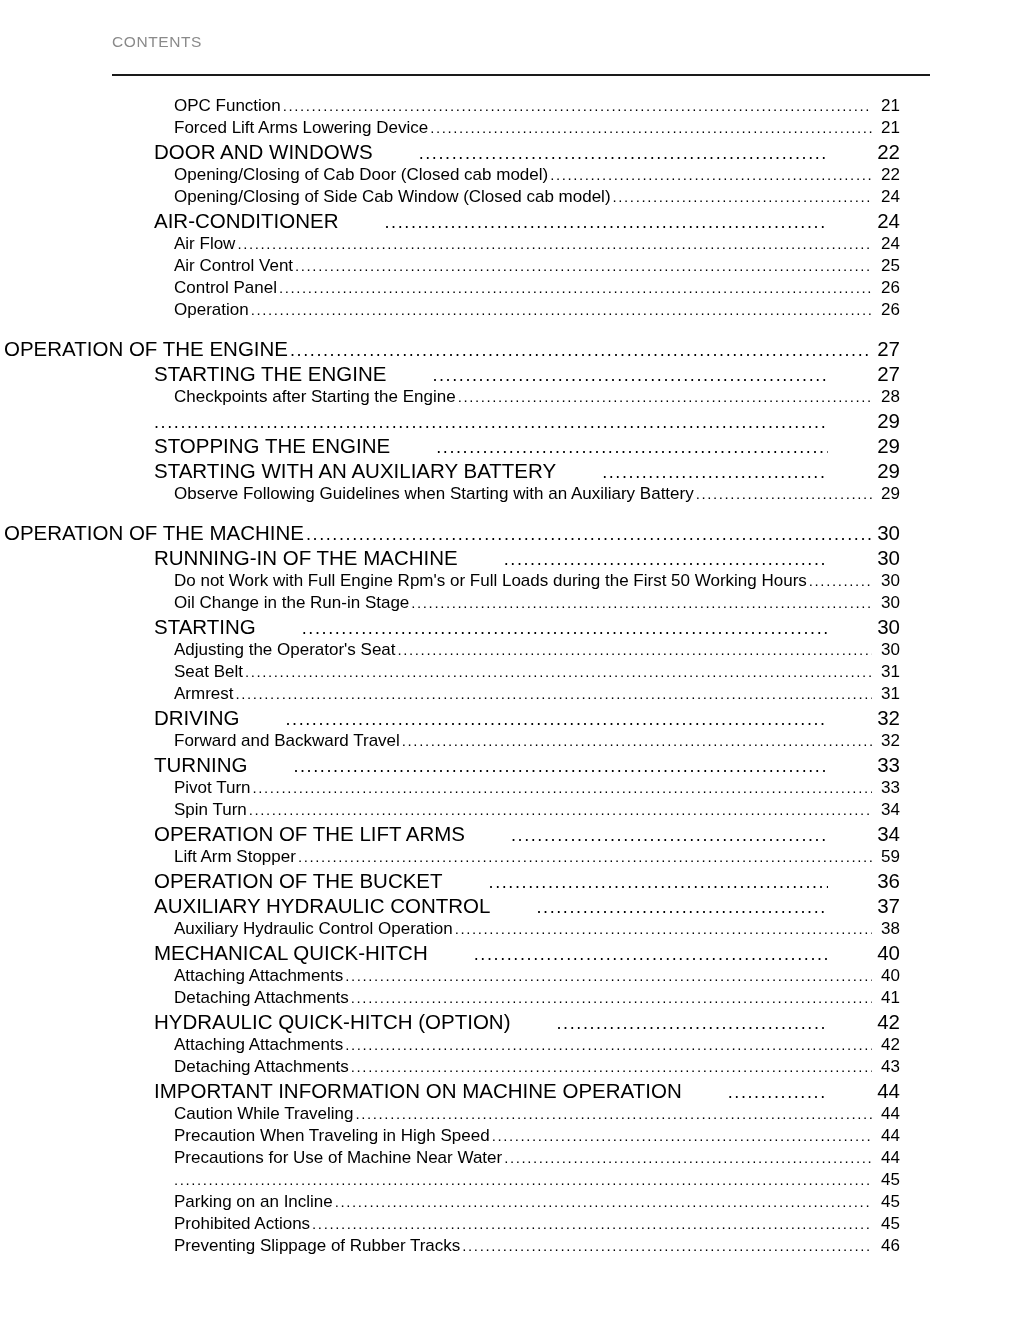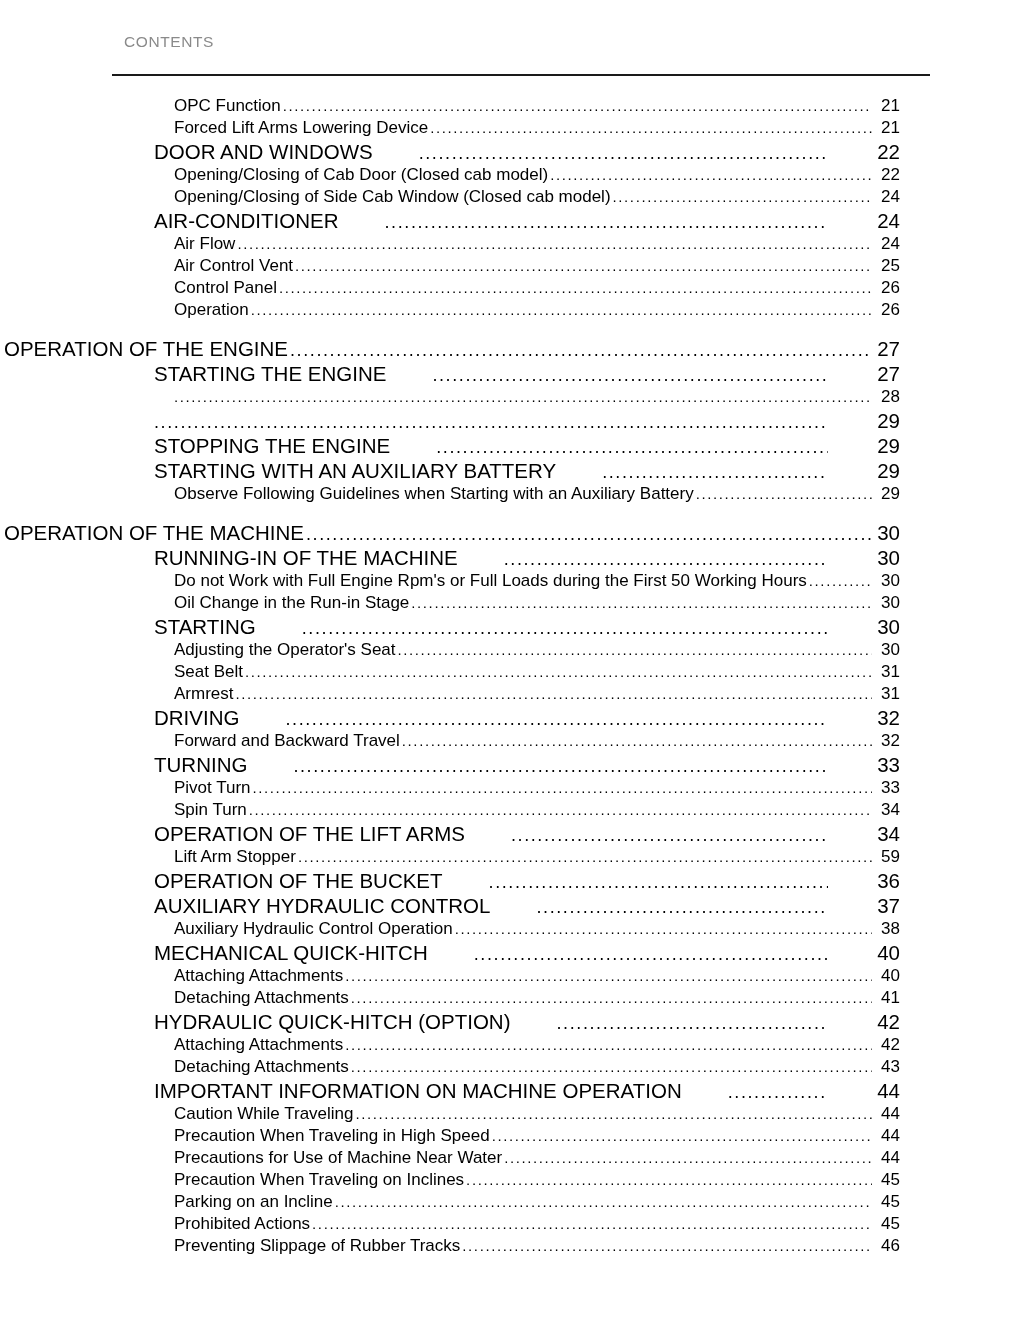--- a/index.html
+++ b/index.html
@@ -30,21 +30,20 @@
     top: 32px;
     width: 818px;
   }
   .header-label {
     font-size: 15.5px;
     letter-spacing: 0.6px;
     color: #8a8a8a;
     font-family: "Liberation Sans", sans-serif;
     line-height: 20px;
     white-space: nowrap;
-    margin-left: 12px;
   }
   .header-rule {
     position: absolute;
     left: 112px;
     top: 74px;
     width: 818px;
     height: 0;
     border-top: 2px solid #1a1a1a;
   }
 
@@ -211,20 +210,21 @@
           <span class="toc-title">OPERATION OF THE ENGINE</span>
           <span class="toc-leader"></span>
           <span class="toc-page">27</span>
         </div>
         <div class="toc-row lvl2">
           <span class="toc-title">STARTING THE ENGINE</span>
           <span class="toc-leader"></span>
           <span class="toc-page">27</span>
         </div>
         <div class="toc-row lvl3">
+          <span class="toc-title">Checkpoints after Starting the Engine</span>
           <span class="toc-leader"></span>
           <span class="toc-page">28</span>
         </div>
         <div class="toc-row lvl2">
           <span class="toc-leader"></span>
           <span class="toc-page">29</span>
         </div>
         <div class="toc-row lvl2">
           <span class="toc-title">STOPPING THE ENGINE</span>
           <span class="toc-leader"></span>
@@ -376,21 +376,20 @@
           <span class="toc-title">Precaution When Traveling in High Speed</span>
           <span class="toc-leader"></span>
           <span class="toc-page">44</span>
         </div>
         <div class="toc-row lvl3">
           <span class="toc-title">Precautions for Use of Machine Near Water</span>
           <span class="toc-leader"></span>
           <span class="toc-page">44</span>
         </div>
         <div class="toc-row lvl3">
-          <span class="toc-title">Precaution When Traveling on Inclines</span>
           <span class="toc-leader"></span>
           <span class="toc-page">45</span>
         </div>
         <div class="toc-row lvl3">
           <span class="toc-title">Parking on an Incline</span>
           <span class="toc-leader"></span>
           <span class="toc-page">45</span>
         </div>
         <div class="toc-row lvl3">
           <span class="toc-title">Prohibited Actions</span>

